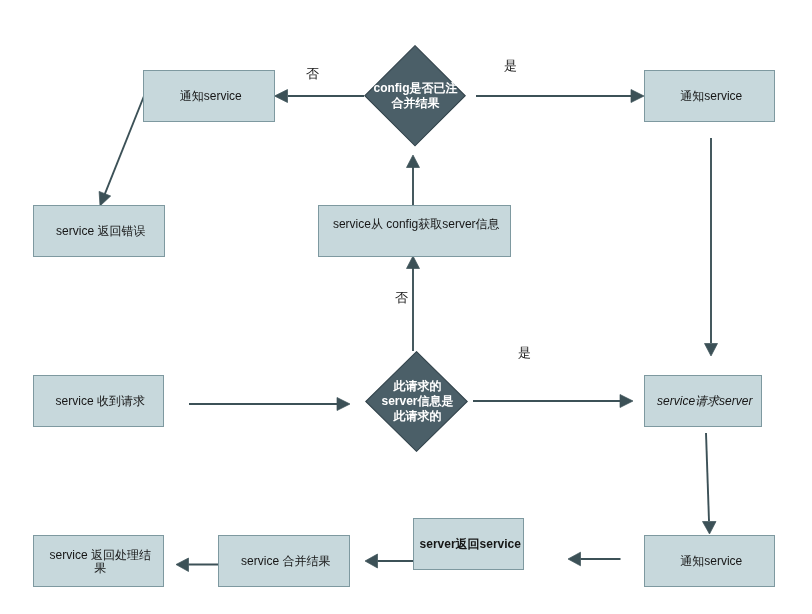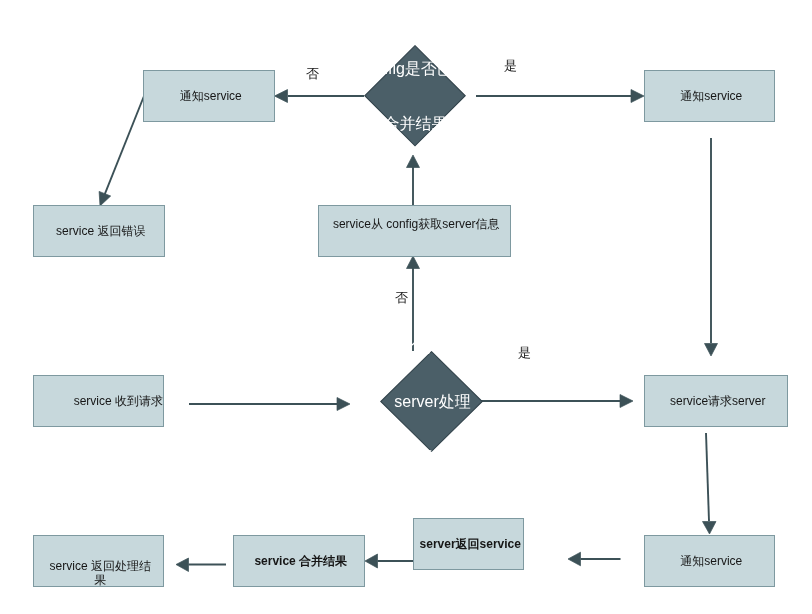--- a/index.html
+++ b/index.html
@@ -12,22 +12,22 @@
   svg.edges{position:absolute;left:0;top:0;width:812px;height:614px;overflow:visible;}
   .node-box{position:absolute;box-sizing:border-box;
             background:#c7d8dc;border:1.2px solid #7e99a0;
             display:flex;align-items:center;justify-content:center;
             color:#161616;font-size:12px;line-height:13.5px;text-align:center;}
   .node-box .txt{display:block;max-width:104px;margin-left:3.5px;position:relative;top:1px;}
   .node-box.wide .txt{max-width:180px;top:-6px;}
   .node-diamond{position:absolute;}
   .node-diamond .dtxt{position:absolute;left:-40px;top:0;width:calc(100% + 80px);height:100%;
             display:flex;flex-direction:column;align-items:center;justify-content:center;
-            color:#ffffff;font-size:16px;line-height:15px;font-weight:normal;
-            text-align:center;letter-spacing:0px;white-space:nowrap;gap:40px;}
+            color:#ffffff;font-size:12px;line-height:15px;font-weight:bold;
+            text-align:center;letter-spacing:0px;white-space:nowrap;}
   .node-diamond .dtxt span{display:block;margin-left:2px;}
   .edge-label{position:absolute;color:#171717;font-size:13px;line-height:13px;
             white-space:nowrap;transform:translate(-50%,-50%);}
 </style>
 </head>
 <body>
 
 <div id="canvas">
 
   <svg class="edges" viewBox="0 0 812 614">
@@ -105,33 +105,33 @@
   </div>
 
   <div class="node-box wide" style="left:318px;top:205px;width:193px;height:52px;">
     <span class="txt">service从 config获取server信息</span>
   </div>
 
   <div class="node-box" style="left:33px;top:205px;width:132px;height:52px;">
     <span class="txt">service 返回错误</span>
   </div>
 
-  <div class="node-box" style="left:33px;top:375px;width:131px;height:52px;justify-content:flex-end;">
+  <div class="node-box" style="left:33px;top:375px;width:131px;height:52px;">
     <span class="txt">service 收到请求</span>
   </div>
 
-  <div class="node-box" style="left:644px;top:375px;width:144px;height:52px;">
+  <div class="node-box" style="left:644px;top:375px;width:118px;height:52px;font-style:italic;">
     <span class="txt">service请求server</span>
   </div>
 
-  <div class="node-box" style="left:33px;top:535px;width:131px;height:52px;align-items:flex-end;">
+  <div class="node-box" style="left:33px;top:535px;width:131px;height:52px;">
     <span class="txt">service 返回处理结果</span>
   </div>
 
-  <div class="node-box" style="left:233px;top:535px;width:132px;height:52px;font-weight:bold;">
+  <div class="node-box" style="left:218px;top:535px;width:132px;height:52px;">
     <span class="txt">service 合并结果</span>
   </div>
 
   <div class="node-box" style="left:413px;top:518px;width:111px;height:52px;font-weight:bold;">
     <span class="txt">server返回service</span>
   </div>
 
   <div class="node-box" style="left:644px;top:535px;width:131px;height:52px;">
     <span class="txt">通知service</span>
   </div>
@@ -139,27 +139,27 @@
   <div class="node-diamond" style="left:363.5px;top:45px;width:102px;height:101.5px;">
     <svg viewBox="0 0 102 101.5" width="102" height="101.5" preserveAspectRatio="none">
       <polygon points="51,0.7 101.3,50.75 51,100.8 0.7,50.75" fill="#4b5f68" stroke="#32434b" stroke-width="1.1"></polygon>
     </svg>
     <div class="dtxt">
         <span>config是否已注</span>
         <span>合并结果</span>
       </div>
   </div>
 
-  <div class="node-diamond" style="left:380px;top:351px;width:103px;height:101px;">
+  <div class="node-diamond" style="left:365px;top:351px;width:103px;height:101px;">
     <svg viewBox="0 0 103 101" width="103" height="101" preserveAspectRatio="none">
       <polygon points="51.5,0.7 102.3,50.5 51.5,100.3 0.7,50.5" fill="#4b5f68" stroke="#32434b" stroke-width="1.1"></polygon>
     </svg>
     <div class="dtxt">
         <span>此请求的</span>
-        <span>server处理</span>
+        <span>server信息是</span>
         <span>此请求的</span>
       </div>
   </div>
 
   <div class="edge-label" style="left:312.5px;top:72.5px;">否</div>
   <div class="edge-label" style="left:510.5px;top:65px;">是</div>
   <div class="edge-label" style="left:401.5px;top:297px;">否</div>
   <div class="edge-label" style="left:524.5px;top:352px;">是</div>
 
 </div>

